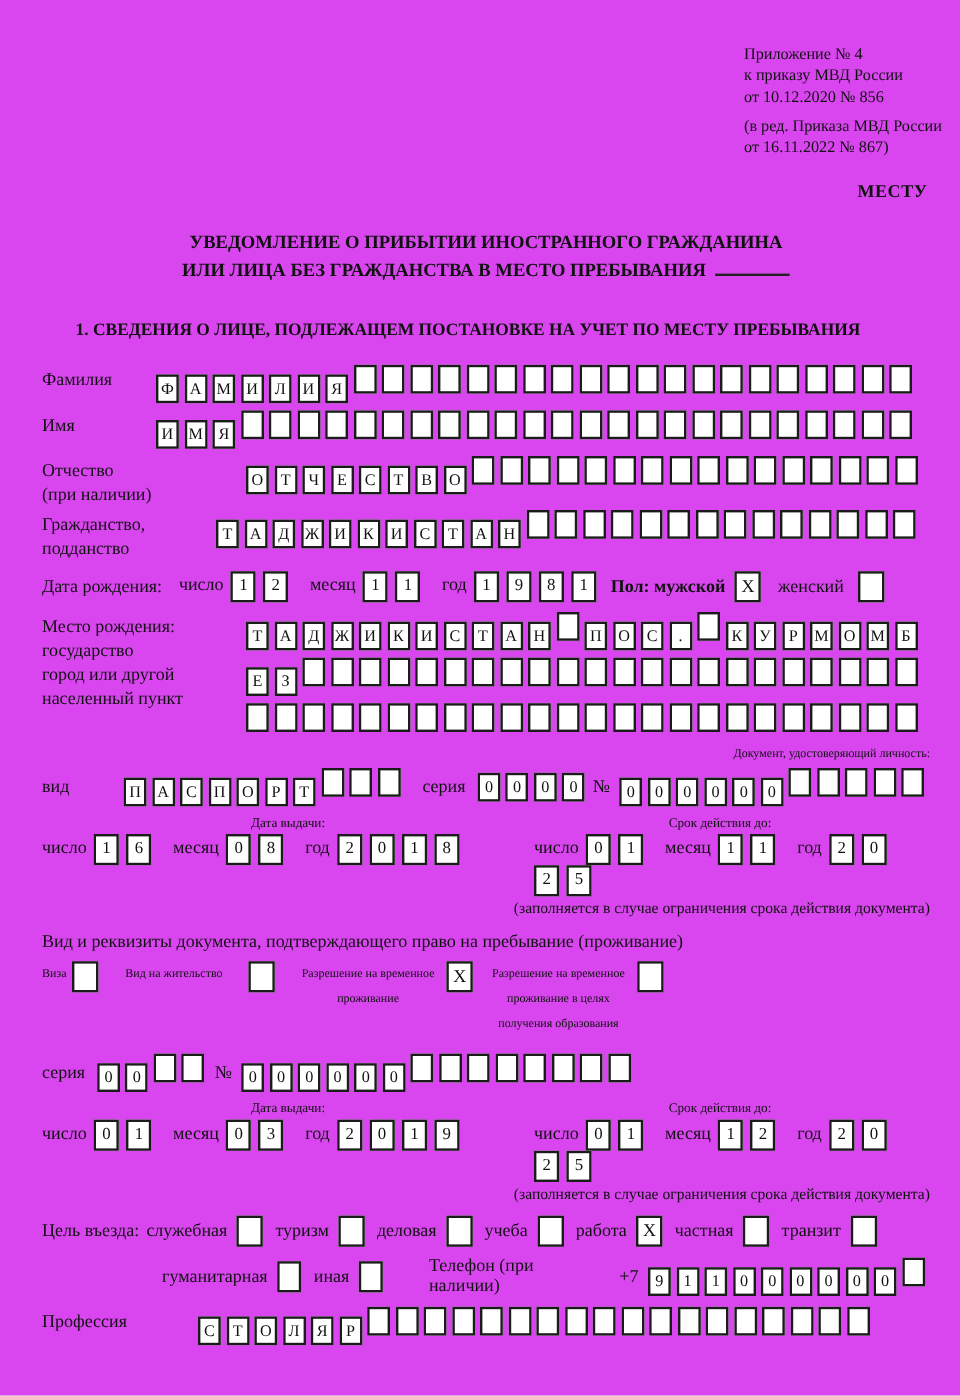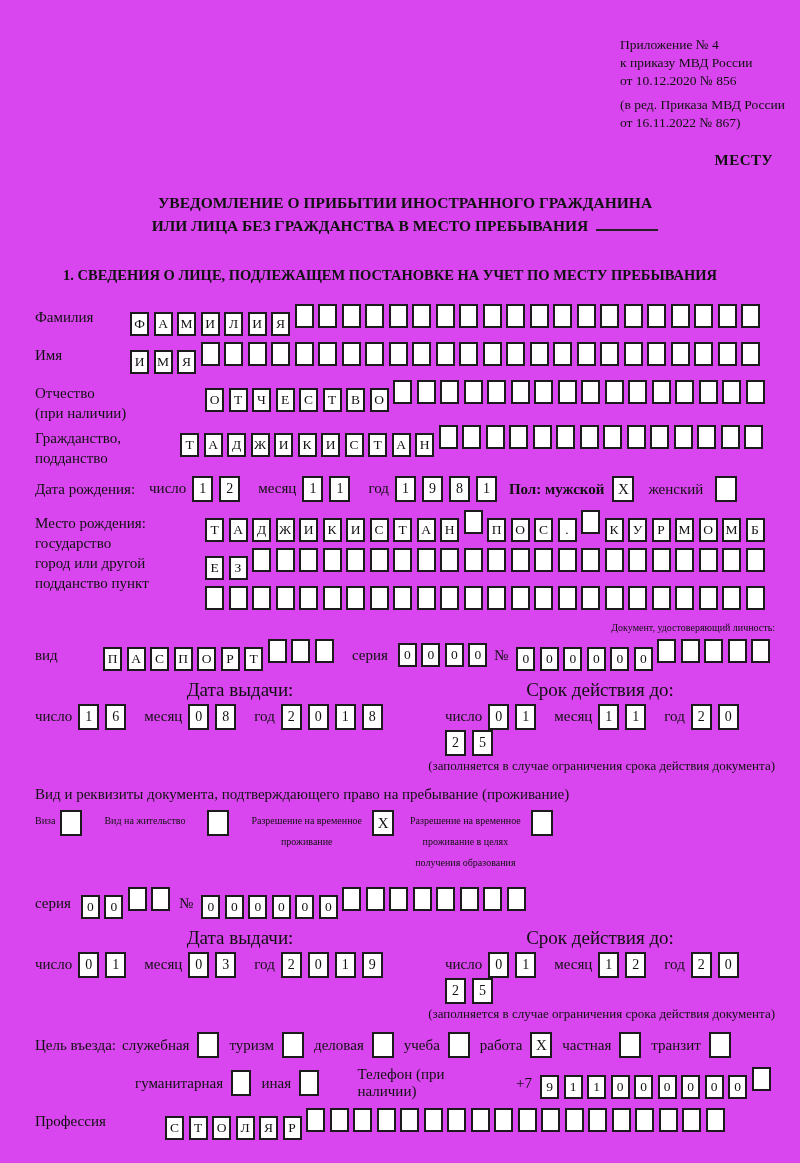--- a/index.html
+++ b/index.html
@@ -53,21 +53,21 @@
 
   .mt6 { margin-top:6px; } .mt8 { margin-top:8px; } .mt10 { margin-top:10px; }
   .mt14 { margin-top:14px; } .mt20 { margin-top:20px; }
 
   .center-bold { text-align:right; font-weight:normal; font-size:10px; }
   .place-rows .cells { display:block; margin-bottom:6px; }
 
   .twocol { display:flex; }
   .col-l { width:410px; }
   .col-r { width:310px; }
-  .dhead { text-align:center; font-size:19px; }
+  .dhead { text-align:center; font-size:11px; }
   .note-r { text-align:right; font-size:13px; padding-right:0px; margin-top:2px; }
 
   .opts { display:flex; align-items:flex-start; margin-top:10px; }
   .opt { display:flex; align-items:flex-start; }
   .opt-text { font-size:10px; line-height:21px; }
   .opt-text.centered { text-align:center; }
   .opt .chk { margin-left:10px; }
 
   .inline-lbl { font-size:15px; }
   .purpose .chk { margin:0 10px 0 8px; }
@@ -127,21 +127,21 @@
     <span class="chk">X</span>
     <span class="lbl" style="margin-left:14px;margin-right:12px;">женский</span>
     <span class="chk"></span>
   </div>
 
   <div class="row mt8">
     <div class="w-place">
       <div class="lbl">Место рождения:</div>
       <div class="lbl">государство</div>
       <div class="lbl">город или другой</div>
-      <div class="lbl">подданство пункт</div>
+      <div class="lbl">населенный пункт</div>
     </div>
     <div class="place-rows">
       <div class="cells"><span class="cell">Т</span><span class="cell">А</span><span class="cell">Д</span><span class="cell">Ж</span><span class="cell">И</span><span class="cell">К</span><span class="cell">И</span><span class="cell">С</span><span class="cell">Т</span><span class="cell">А</span><span class="cell">Н</span><span class="cell"></span><span class="cell">П</span><span class="cell">О</span><span class="cell">С</span><span class="cell">.</span><span class="cell"></span><span class="cell">К</span><span class="cell">У</span><span class="cell">Р</span><span class="cell">М</span><span class="cell">О</span><span class="cell">М</span><span class="cell">Б</span></div>
       <div class="cells"><span class="cell">Е</span><span class="cell">З</span><span class="cell"></span><span class="cell"></span><span class="cell"></span><span class="cell"></span><span class="cell"></span><span class="cell"></span><span class="cell"></span><span class="cell"></span><span class="cell"></span><span class="cell"></span><span class="cell"></span><span class="cell"></span><span class="cell"></span><span class="cell"></span><span class="cell"></span><span class="cell"></span><span class="cell"></span><span class="cell"></span><span class="cell"></span><span class="cell"></span><span class="cell"></span><span class="cell"></span></div>
       <div class="cells"><span class="cell"></span><span class="cell"></span><span class="cell"></span><span class="cell"></span><span class="cell"></span><span class="cell"></span><span class="cell"></span><span class="cell"></span><span class="cell"></span><span class="cell"></span><span class="cell"></span><span class="cell"></span><span class="cell"></span><span class="cell"></span><span class="cell"></span><span class="cell"></span><span class="cell"></span><span class="cell"></span><span class="cell"></span><span class="cell"></span><span class="cell"></span><span class="cell"></span><span class="cell"></span><span class="cell"></span></div>
     </div>
   </div>
 
   <div class="center-bold" style="margin-top:2px;">Документ, удостоверяющий личность:</div>
 

